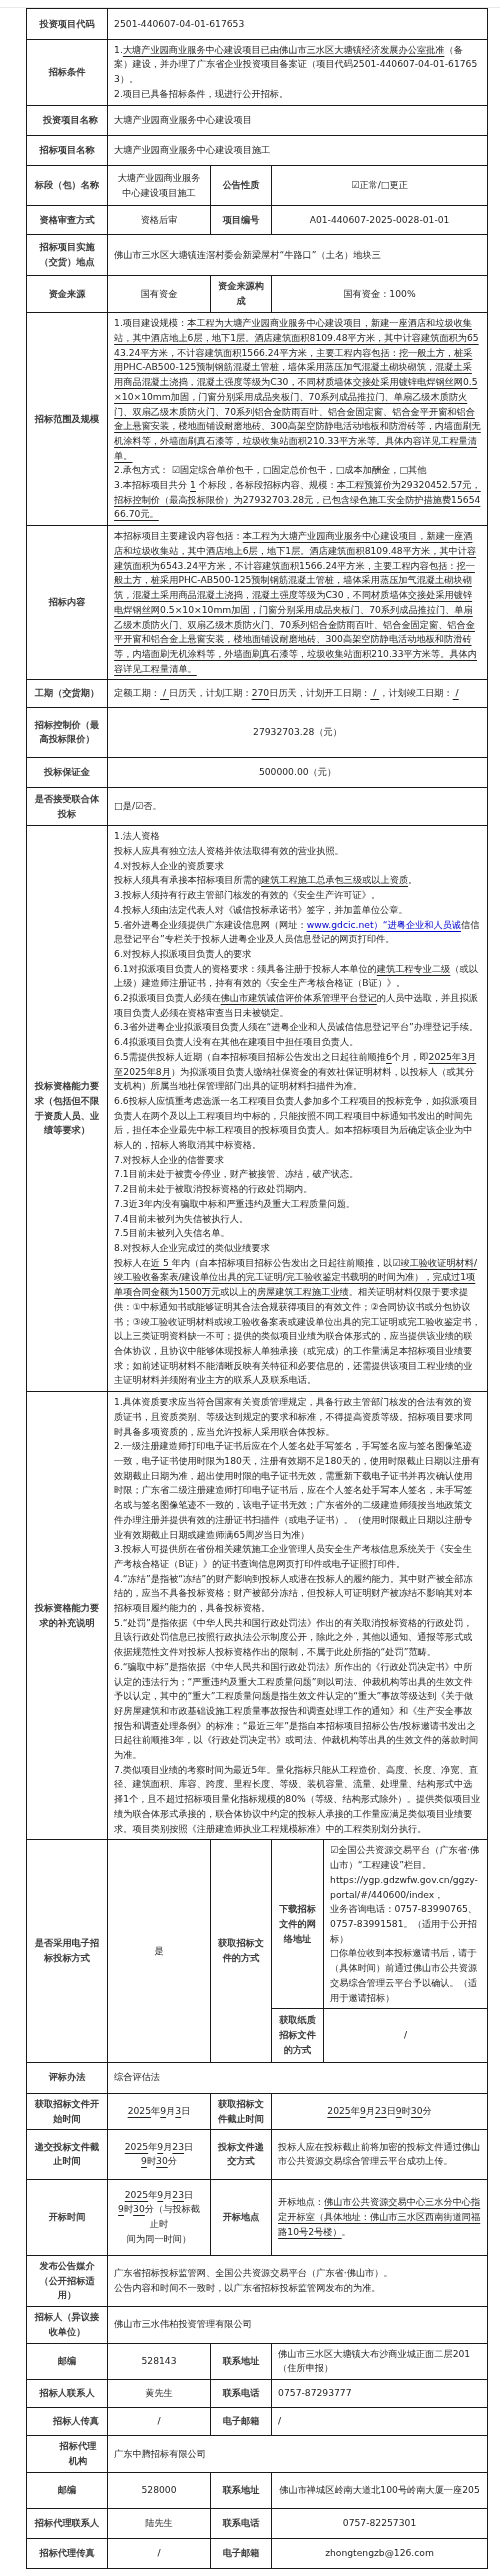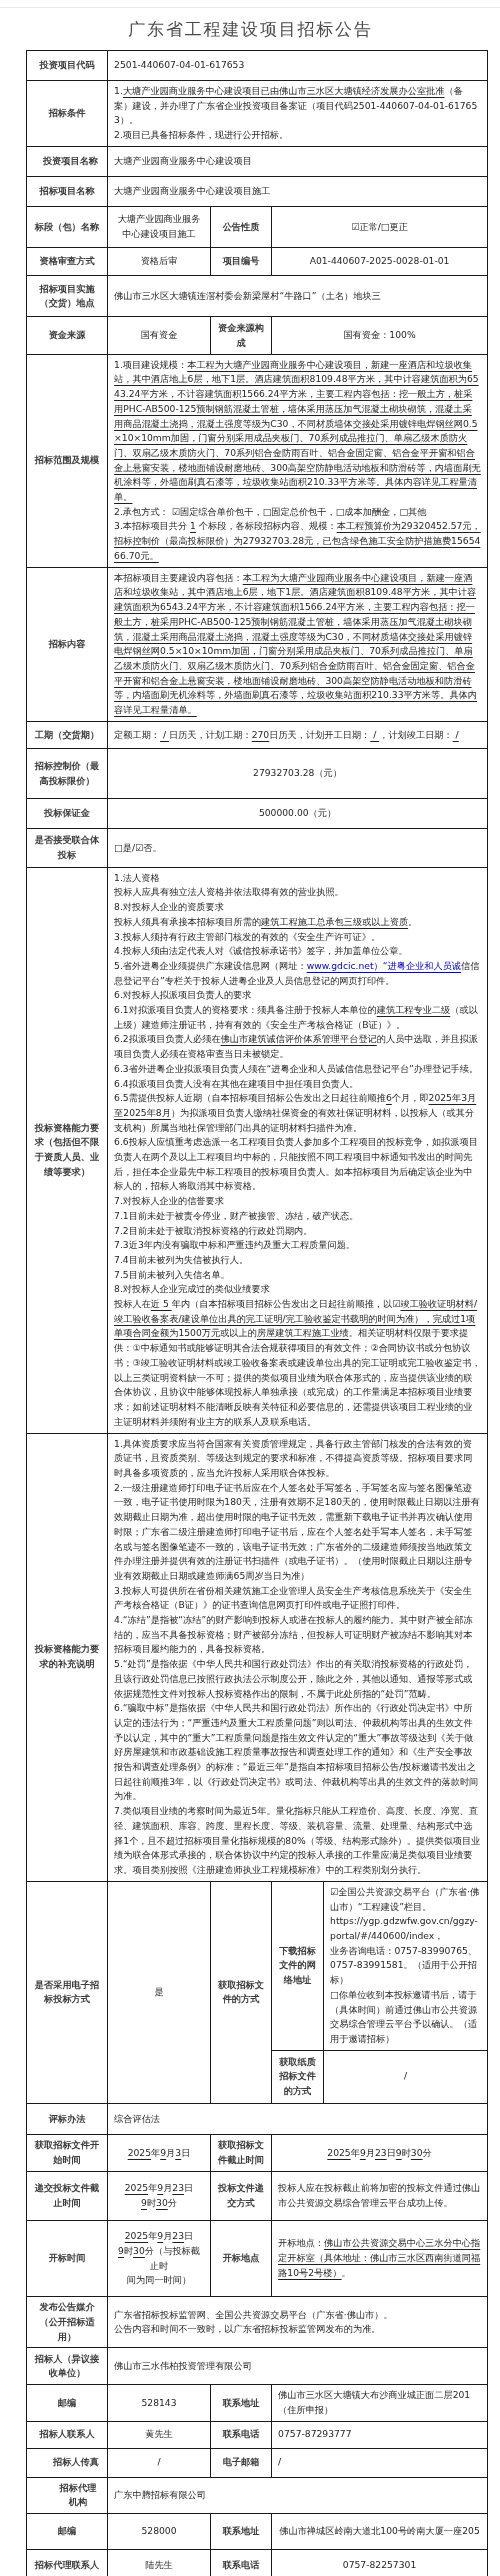--- a/index.html
+++ b/index.html
@@ -17,21 +17,20 @@
   td.c{text-align:center;}
   .ln{min-height:14.7px;}
   .u{text-decoration:underline;text-underline-offset:2.5px;}
   a.lnk{color:#0000cc;text-decoration:underline;text-underline-offset:2.5px;cursor:pointer;}
 </style>
 </head>
 <body>
 
 <div class="page">
   <div class="top-line"></div>
-  <h1 class="title">广东省工程建设项目招标公告</h1>
   <table class="doc">
     <colgroup>
       <col style="width:81px">
         <col style="width:103px">
         <col style="width:61px">
       <col style="width:52px">
         <col style="width:164px">
     </colgroup>
     <tbody id="tbody">
         <tr>
@@ -131,21 +130,21 @@
           <td class="lbl" style="height: 31px;">是否接受联合体投标</td>
           <td class="val" colspan="4">
             <div class="ln"><span>□是/☑否。</span></div>
           </td>
         </tr>
         <tr>
           <td class="lbl" style="height: 511px;">投标资格能力要求（包括但不限于资质人员、业绩等要求）</td>
           <td class="val" colspan="4">
             <div class="ln"><span>1.法人资格</span></div>
             <div class="ln"><span>投标人应具有独立法人资格并依法取得有效的营业执照。</span></div>
-            <div class="ln"><span>8.对投标人企业的资质要求</span></div>
+            <div class="ln"><span>4.对投标人企业的资质要求</span></div>
             <div class="ln"><span>投标人须具有承接本招标项目所需的</span><span class="u">建筑工程施工总承包三级或以上资质</span><span>。</span></div>
             <div class="ln"><span>3.投标人须持有行政主管部门核发的有效的《安全生产许可证》。</span></div>
             <div class="ln"><span>4.投标人须由法定代表人对《诚信投标承诺书》签字，并加盖单位公章。</span></div>
             <div class="ln"><span>5.省外进粤企业须提供广东建设信息网（网址：</span><a class="lnk">www.gdcic.net）“进粤企业和人员诚</a><span>信信息登记平台”专栏关于投标人进粤企业及人员信息登记的网页打印件。</span></div>
             <div class="ln"><span>6.对投标人拟派项目负责人的要求</span></div>
             <div class="ln"><span>6.1对拟派项目负责人的资格要求：须具备注册于投标人本单位的</span><span class="u">建筑工程专业二级</span><span>（或以上级）建造师注册证书，持有有效的《安全生产考核合格证（B证）》。</span></div>
             <div class="ln"><span>6.2拟派项目负责人必须在</span><span class="u">佛山市建筑诚信评价体系管理平台登记</span><span>的人员中选取，并且拟派项目负责人必须在资格审查当日未被锁定。</span></div>
             <div class="ln"><span>6.3省外进粤企业拟派项目负责人须在“进粤企业和人员诚信信息登记平台”办理登记手续。</span></div>
             <div class="ln"><span>6.4拟派项目负责人没有在其他在建项目中担任项目负责人。</span></div>
             <div class="ln"><span>6.5需提供投标人近期（自本招标项目招标公告发出之日起往前顺推</span><span class="u">6</span><span>个月，即</span><span class="u">2025年3月至2025年8月</span><span>）为拟派项目负责人缴纳社保资金的有效社保证明材料，以投标人（或其分支机构）所属当地社保管理部门出具的证明材料扫描件为准。</span></div>

